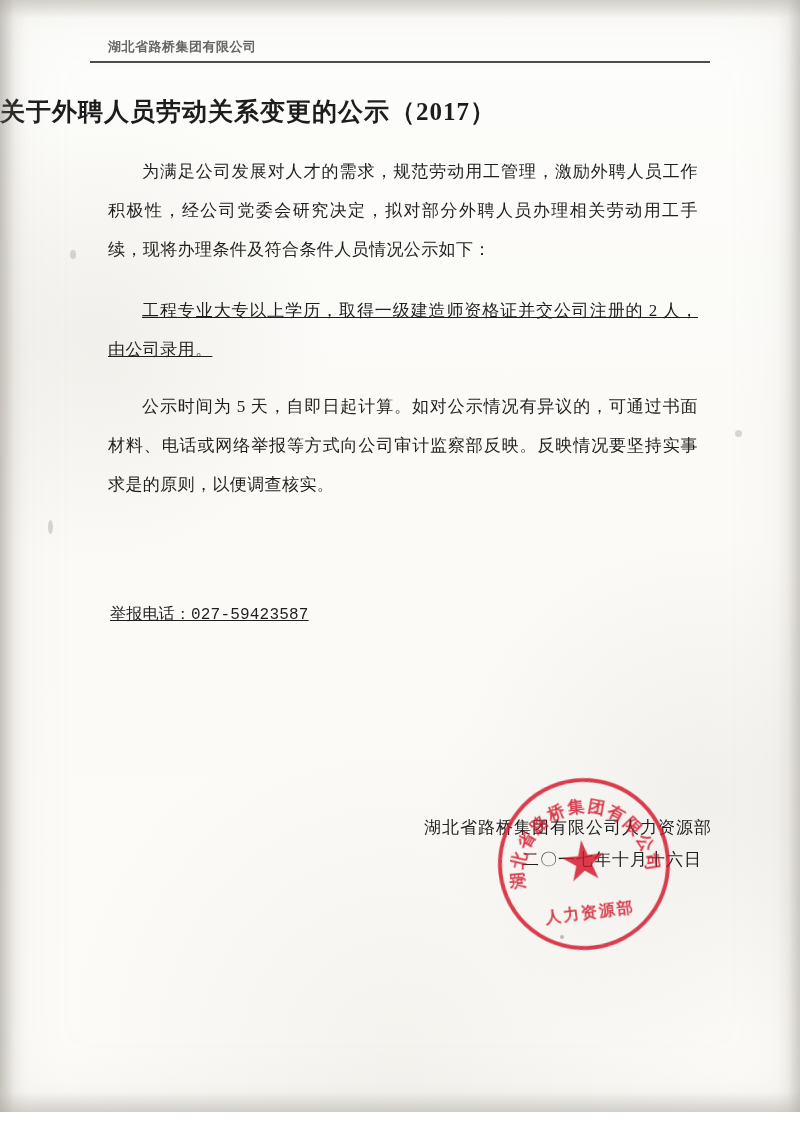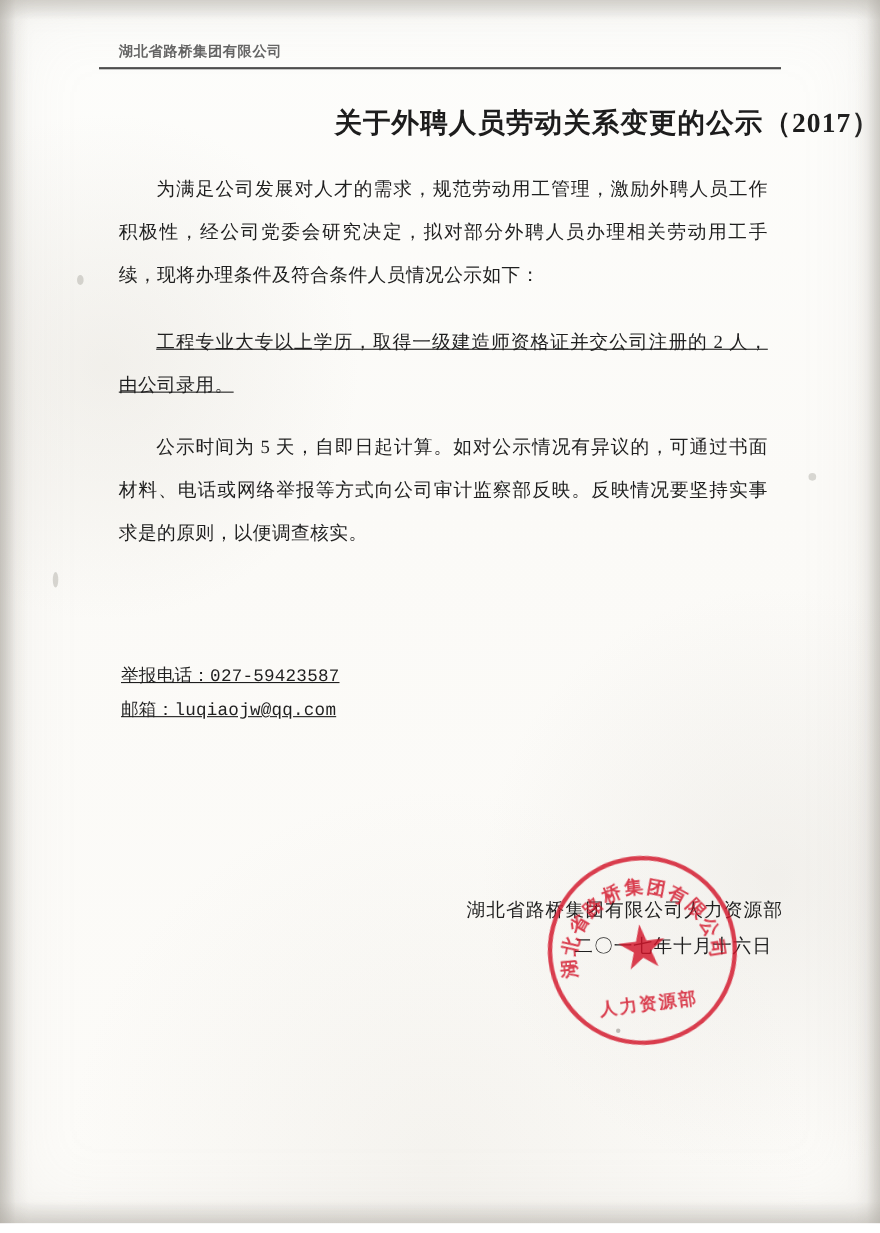--- a/index.html
+++ b/index.html
@@ -80,21 +80,21 @@
     background: #2e2e2e;
     width: 100%;
     opacity: 0.85;
   }
 
   .doc-title {
     position: absolute;
     top: 95px;
     left: 0;
     width: 800px;
-    text-align: right;
+    text-align: left;
     font-size: 25px;
     font-weight: bold;
     letter-spacing: 1px;
     color: #1d1d1d;
     font-family: "Liberation Serif", "DejaVu Serif", serif;
   }
 
   .body-block {
     position: absolute;
     left: 108px;
@@ -245,21 +245,20 @@
   <div class="doc-title">关于外聘人员劳动关系变更的公示（2017）</div>
 
   <div class="body-block">
     <p class="para">为满足公司发展对人才的需求，规范劳动用工管理，激励外聘人员工作积极性，经公司党委会研究决定，拟对部分外聘人员办理相关劳动用工手续，现将办理条件及符合条件人员情况公示如下：</p>
     <p class="para tight">工程专业大专以上学历，取得一级建造师资格证并交公司注册的 2 人，由公司录用。</p>
     <p class="para">公示时间为 5 天，自即日起计算。如对公示情况有异议的，可通过书面材料、电话或网络举报等方式向公司审计监察部反映。反映情况要坚持实事求是的原则，以便调查核实。</p>
   </div>
 
   <div class="contact-block">
     <div class="contact-line">举报电话：027-59423587</div>
-    <div class="contact-line">邮箱：luqiaojw@qq.com</div>
   </div>
 
   <div class="signature-block">
     <div class="sig-line">湖北省路桥集团有限公司人力资源部</div>
     <div class="sig-line sig-date">二〇一七年十月十六日</div>
   </div>
 
   <div class="stamp">
     <div class="stamp-blur">
       <div class="stamp-ring"></div>

